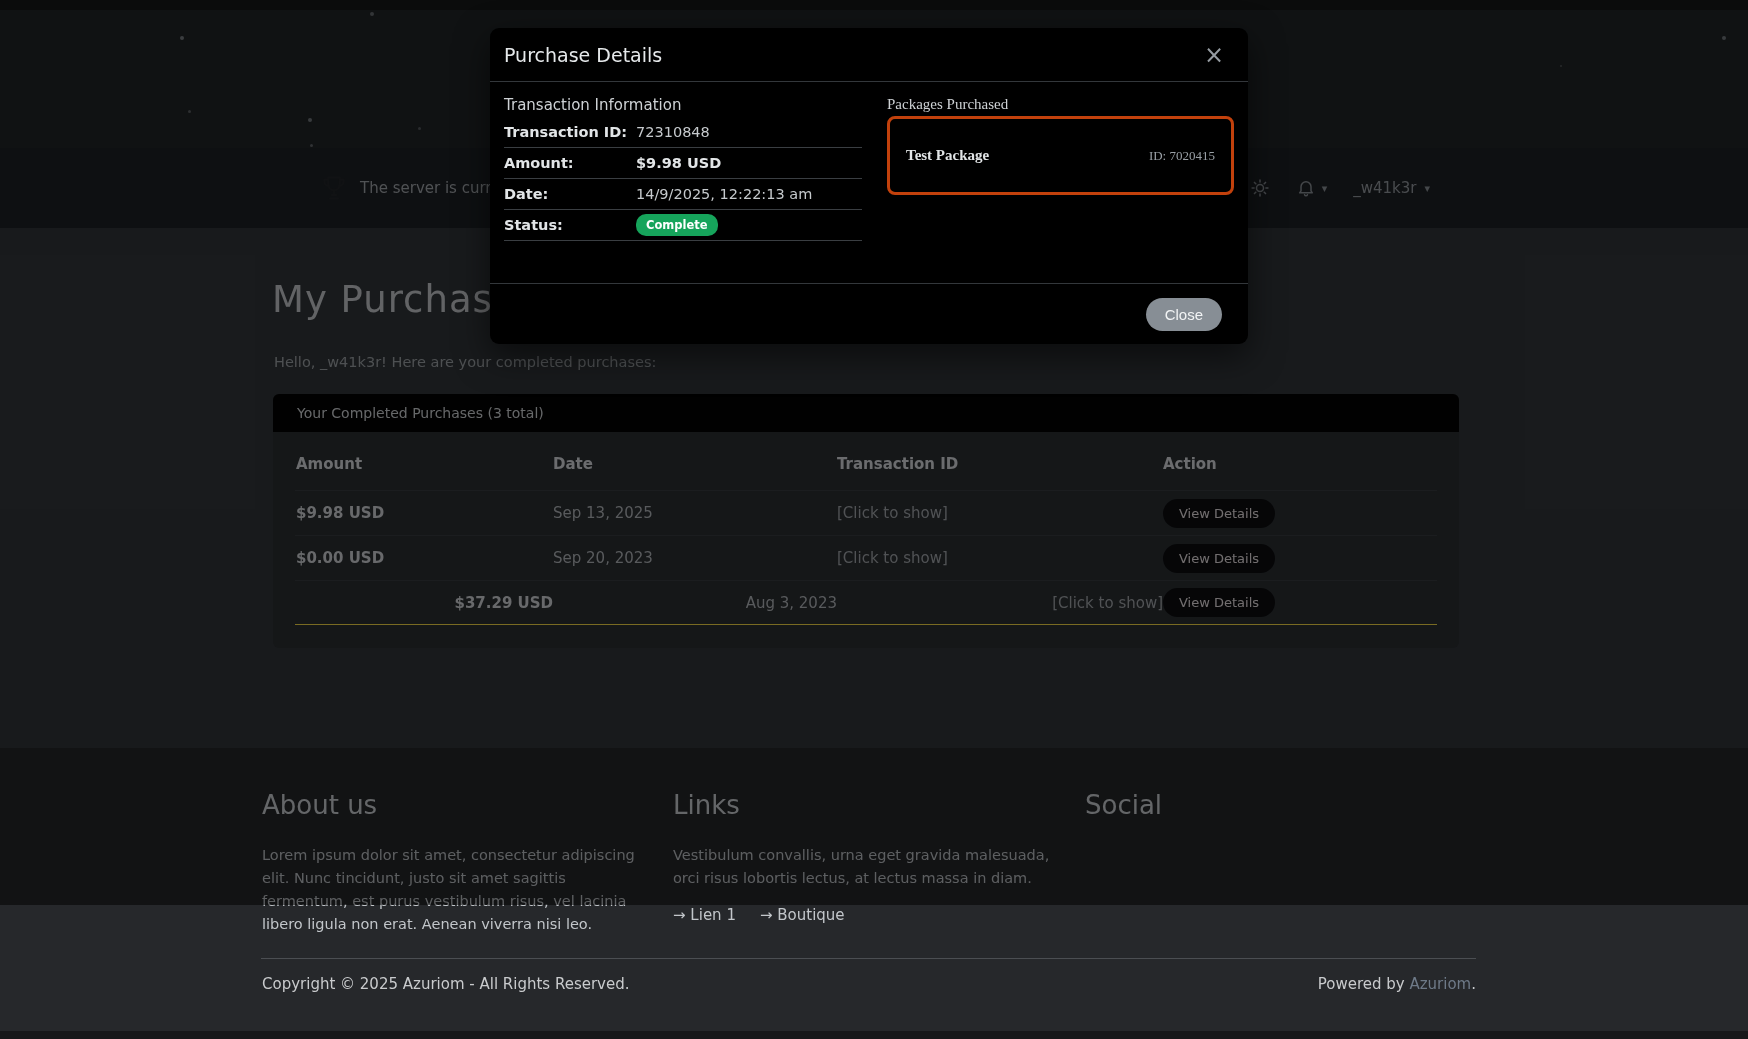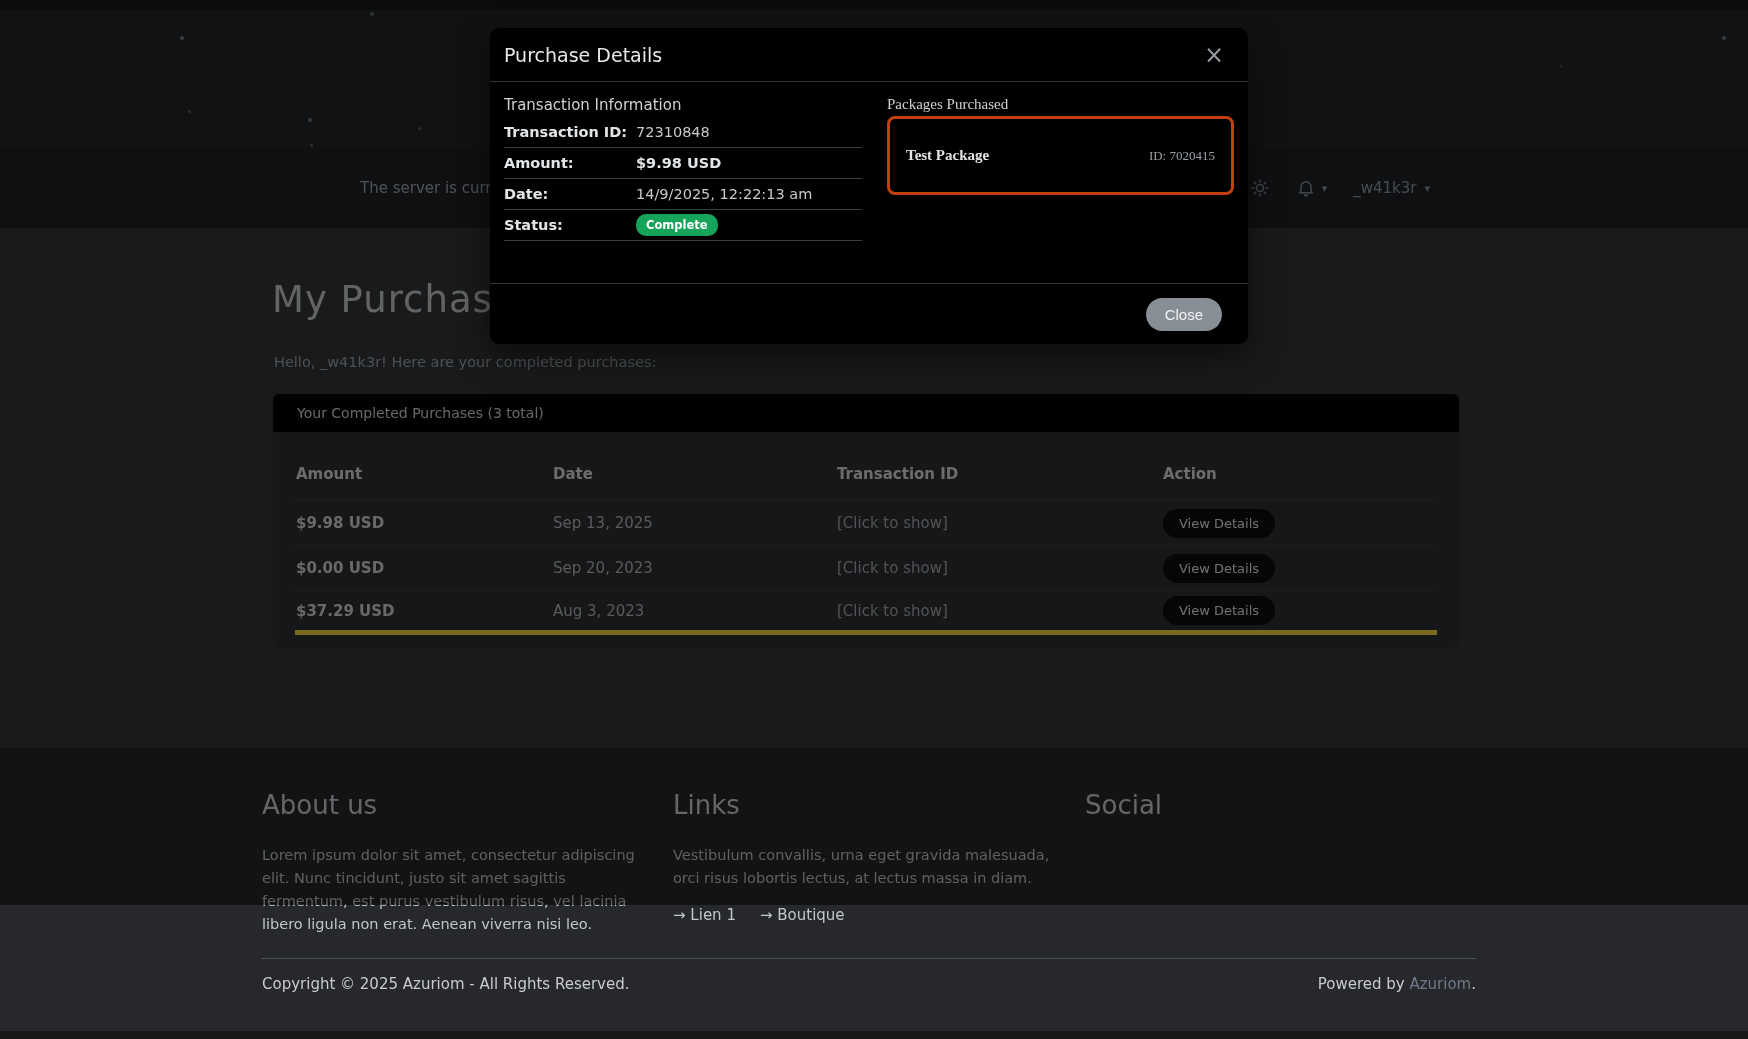--- a/index.html
+++ b/index.html
@@ -26,25 +26,25 @@
   .caret { font-size:11px; color:#8f959b; }
   .nav-user { display:flex; align-items:center; gap:8px; color:#9aa0a6; font-size:15px; cursor:pointer; }
 
   
   .page-title { position:absolute; left:272px; top:278px; font-size:37px; font-weight:400; color:#ccd0d4; letter-spacing:1px; white-space:nowrap; }
   .greeting { position:absolute; left:274px; top:354px; font-size:14.5px; color:#a2a7ab; }
 
   .card { position:absolute; left:273px; top:394px; width:1186px; height:254px; background:#2c3034; border-radius:6px; }
   .card-header { height:38px; background:#040404; border-radius:6px 6px 0 0; display:flex; align-items:center; padding-left:24px;
                  color:#d6d9dc; font-size:14px; }
-  .ptable { margin:16px 22px; }
+  .ptable { margin:6px 22px; }
   .trow { display:grid; grid-template-columns:257px 284px 326px 1fr; align-items:center; padding-left:1px; }
   .thead { height:52px; color:#dfe2e5; font-size:15px; font-weight:600; }
   .drow { height:45px; border-top:1px solid #3a3e42; font-size:15px; }
-  .drow:last-child { border-bottom:5px solid #fde047; }
+  .drow:last-child { border-bottom:1px solid #fde047;text-align:right; }
   .cell-amount { color:#d9dcdf; font-weight:600; }
   .cell-date { color:#b9bdc1; }
   .cell-txid { color:#a8acb0; cursor:pointer; }
   .btn-view { display:inline-block; width:max-content; background:#0d0e10; color:#eee6e8; font-size:13px; padding:7px 16px;
               border-radius:16px; cursor:pointer; }
 
   
   .fcol { position:absolute; width:385px; color:#c2c6ca; }
   .fcol-about { left:262px; top:790px; }
   .fcol-links { left:673px; top:790px; }

